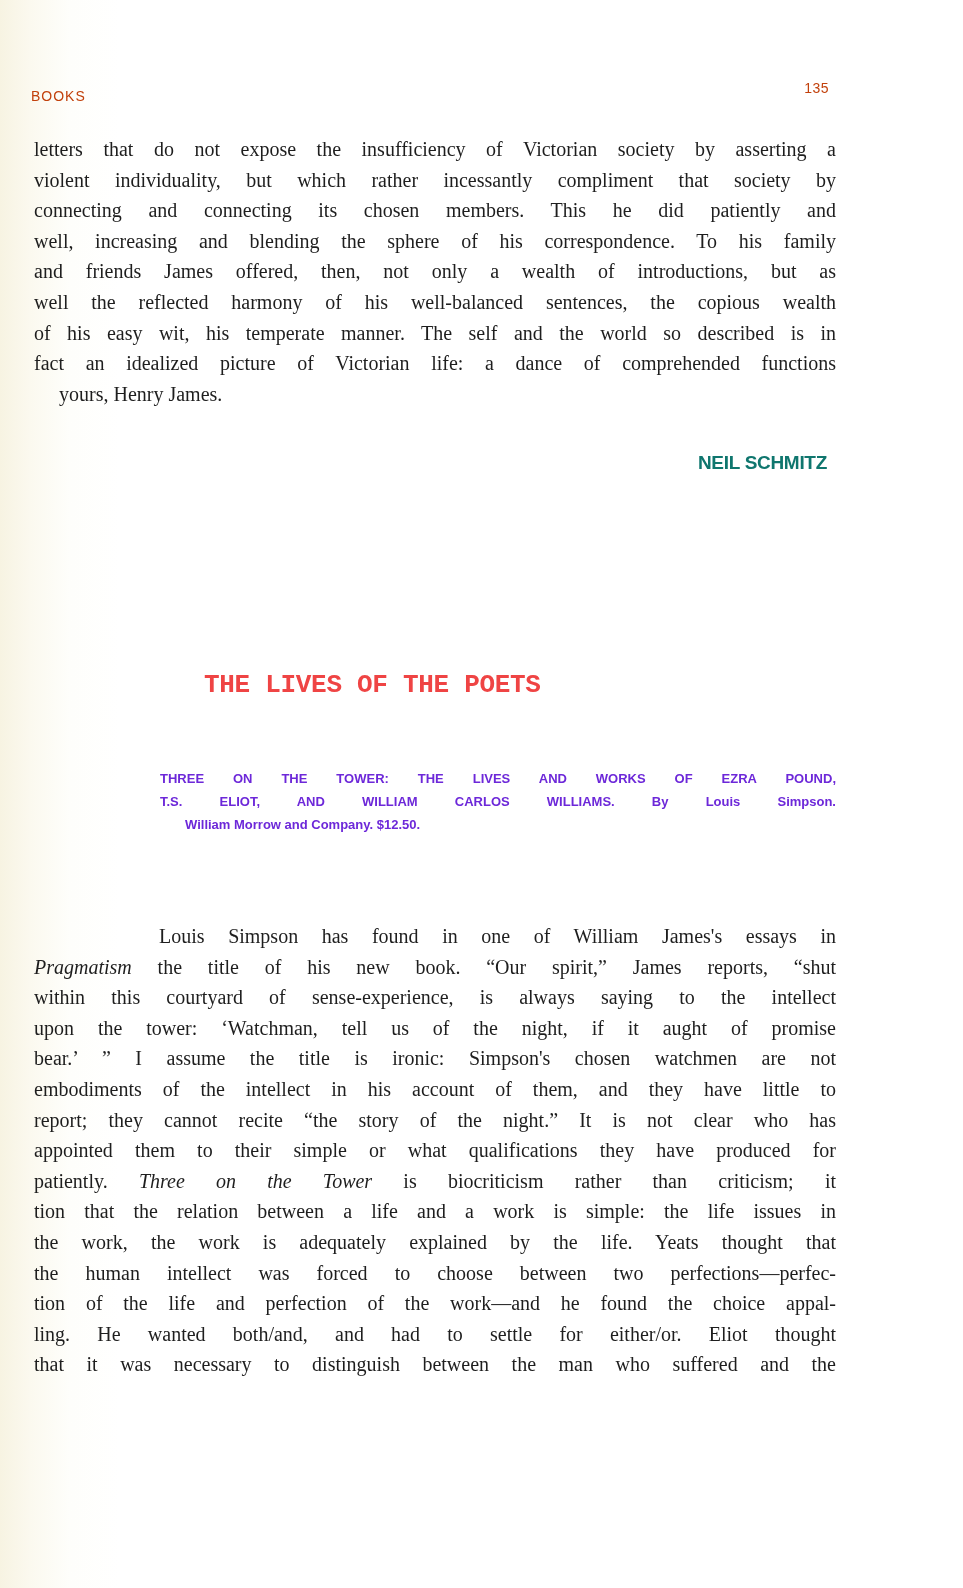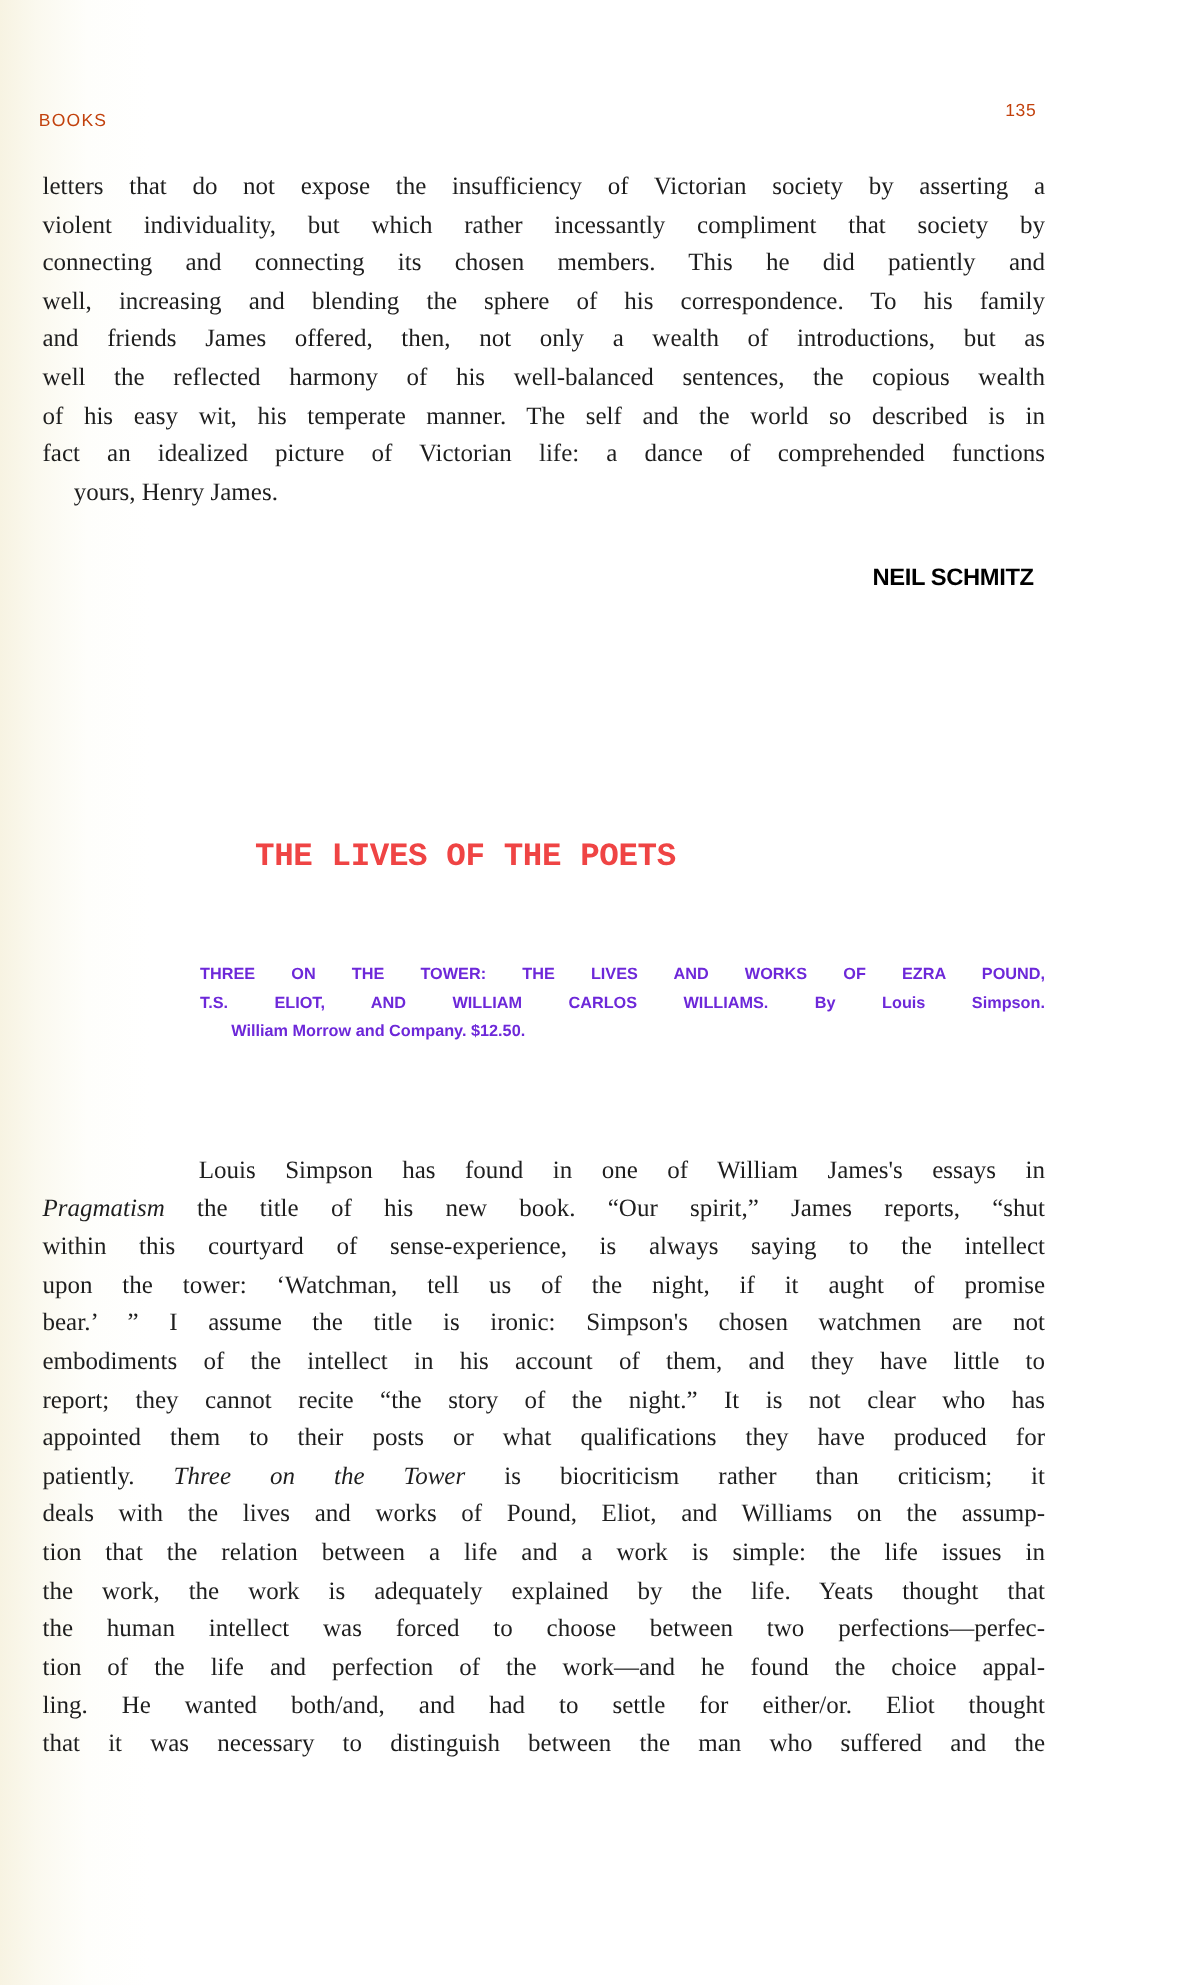--- a/index.html
+++ b/index.html
@@ -49,21 +49,21 @@
 
     #prev-review { top: 134px; }
     .signature {
       position: absolute;
       top: 452px;
       right: 136px;
       font-family: "Liberation Sans", sans-serif;
       font-weight: bold;
       font-size: 19px;
       letter-spacing: -0.3px;
-      color: #000000;
+      color: #0f766e;
     }
     .review-title {
       position: absolute;
       top: 670px;
       left: 160px;
       font-family: Liberation Mono, monospace;
       font-weight: bold;
       font-size: 26px;
       letter-spacing: -0.3px;
       color: #ef4444;
@@ -115,22 +115,21 @@
 </div>
 
 <div class="block serif" id="review-body">
   <span class="line indent">Louis Simpson has found in one of William James's essays in</span>
   <span class="line"><i>Pragmatism</i><span> the title of his new book. “Our spirit,” James reports, “shut</span></span>
   <span class="line">within this courtyard of sense-experience, is always saying to the intellect</span>
   <span class="line">upon the tower: ‘Watchman, tell us of the night, if it aught of promise</span>
   <span class="line">bear.’ ” I assume the title is ironic: Simpson's chosen watchmen are not</span>
   <span class="line">embodiments of the intellect in his account of them, and they have little to</span>
   <span class="line">report; they cannot recite “the story of the night.” It is not clear who has</span>
-  <span class="line">appointed them to their posts or what qualifications they have produced for</span>
+  <span class="line">appointed them to their simple or what qualifications they have produced for</span>
   <span class="line"><span>patiently. </span><i>Three on the Tower</i><span> is biocriticism rather than criticism; it</span></span>
-  <span class="line">deals with the lives and works of Pound, Eliot, and Williams on the assump-</span>
   <span class="line">tion that the relation between a life and a work is simple: the life issues in</span>
   <span class="line">the work, the work is adequately explained by the life. Yeats thought that</span>
   <span class="line">the human intellect was forced to choose between two perfections—perfec-</span>
   <span class="line">tion of the life and perfection of the work—and he found the choice appal-</span>
   <span class="line">ling. He wanted both/and, and had to settle for either/or. Eliot thought</span>
   <span class="line">that it was necessary to distinguish between the man who suffered and the</span>
 </div>
 
 </body></html>

